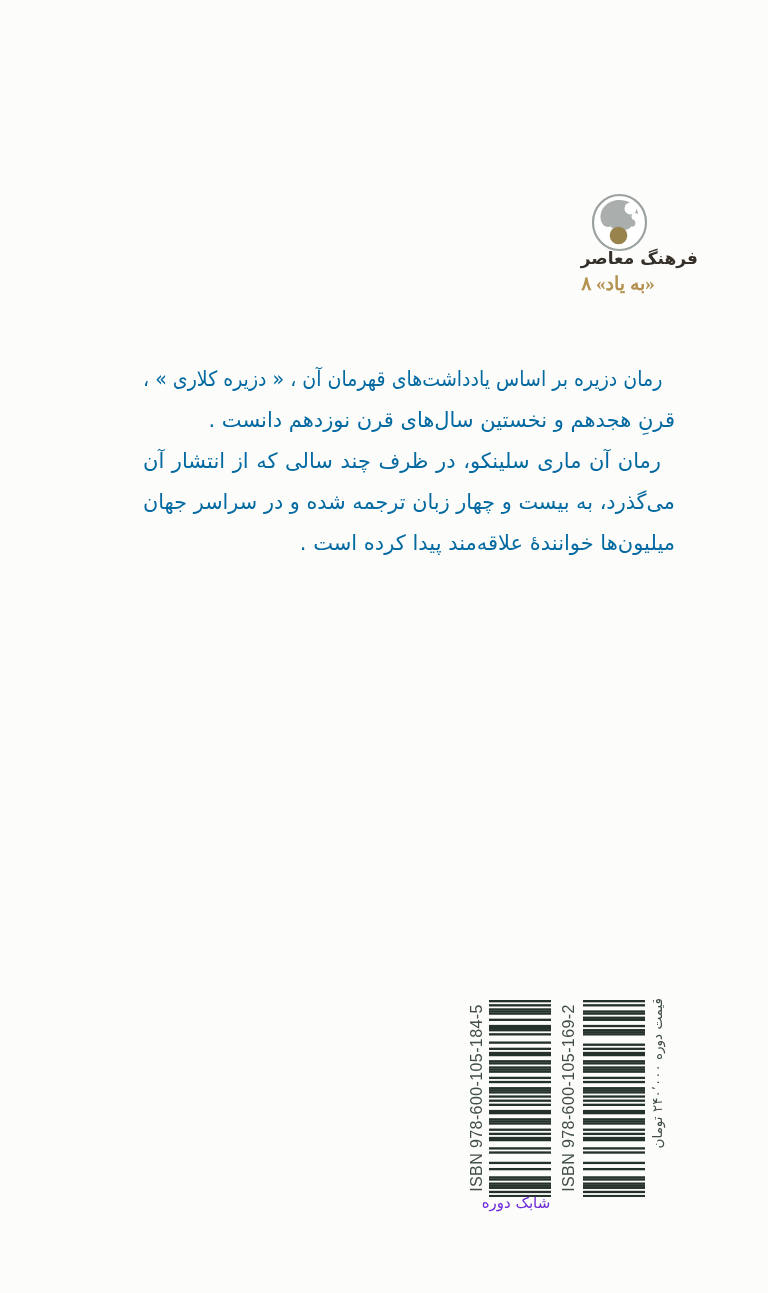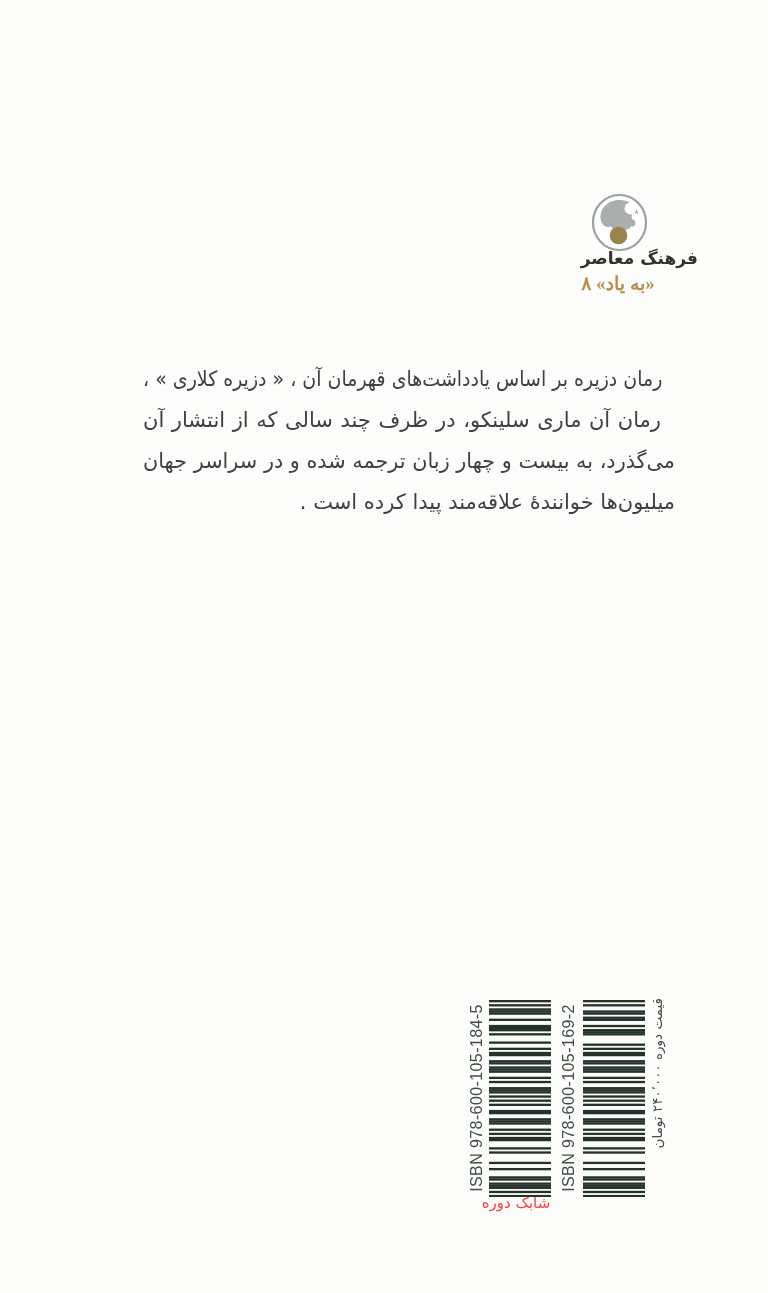--- a/index.html
+++ b/index.html
@@ -40,42 +40,43 @@
   }
   #isbn-label-1{left:377px;top:1088px;}
   #isbn-label-2{left:469px;top:1088px;}
   .price-label{
     position:absolute;left:592px;top:1053px;width:130px;height:20px;line-height:20px;
     text-align:center;white-space:nowrap;direction:rtl;
     font-size:13.5px;color:#414e48;transform:rotate(-90deg);
   }
   .barcode-caption{
     position:absolute;left:456px;top:1192px;width:120px;height:22px;line-height:22px;
-    direction:rtl;text-align:center;font-size:15px;color:#ef4444;white-space:nowrap;
+    direction:rtl;text-align:center;font-size:15px;color:#6d28d9;white-space:nowrap;
   }
 </style>
 </head>
 <body>
 
 <div>
   <svg class="brand-logo" viewBox="0 0 57 60" xmlns="http://www.w3.org/2000/svg">
     <ellipse id="logo-ring" cx="28.5" cy="29.5" rx="26.5" ry="27.5" fill="#ffffff" stroke="#9aa19f" stroke-width="2.2"></ellipse>
     <path id="logo-blob" fill="#aaafad" d="M 9.5 25 C 9 13.5, 19 7, 28 7 C 38 7, 47 13, 47 21.5 C 47 24.5, 45.5 26.5, 43 27
          C 46 30, 44 34.5, 40 33.5 C 38 37.5, 32 37.5, 30 34.5 C 28 37.5, 22 37.5, 20 33.5
          C 14 35.5, 10 31, 9.5 25 Z"></path>
     <circle cx="39.5" cy="15.5" r="6" fill="#ffffff"></circle>
     <circle cx="44" cy="23.5" r="3.5" fill="#ffffff"></circle>
     <circle id="logo-dot" cx="27.5" cy="42.5" r="8.8" fill="#97834b"></circle>
   </svg>
   <div class="brand-publisher" style="color: rgb(53, 49, 42); text-align: right;">فرهنگ معاصر</div>
   <div class="brand-series" style="color: rgb(179, 145, 79); font-family: Liberation Serif, serif;">«به یاد» ۸</div>
 </div>
 
-<div class="blurb" style="color: #404040;">
+<div class="blurb" style="color: #0369a1;">
   <div class="bline stretch start" style="transform-origin: right center; transform: scaleX(0.903226);">رمان دزیره بر اساس یادداشت‌های قهرمان آن ، « دزیره کلاری » ،</div>
+  <div class="bline end">قرنِ هجدهم و نخستین سال‌های قرن نوزدهم دانست .</div>
   <div class="bline stretch start">رمان آن ماری سلینکو، در ظرف چند سالی که از انتشار آن</div>
   <div class="bline stretch" style="transform-origin: right center; transform: scaleX(0.990689);">می‌گذرد، به بیست و چهار زبان ترجمه شده و در سراسر جهان</div>
   <div class="bline end">میلیون‌ها خوانندهٔ علاقه‌مند پیدا کرده است .</div>
 </div>
 
 <div>
   <div class="isbn-label" id="isbn-label-1">ISBN 978-600-105-184-5</div>
   <svg class="barcode-svg" id="barcode-1" viewBox="0 0 62 197" preserveAspectRatio="none" xmlns="http://www.w3.org/2000/svg">
       <rect x="0" y="194.93" width="62" height="2.32" fill="#25312b"></rect>
       <rect x="0" y="190.78" width="62" height="2.32" fill="#25312b"></rect>

